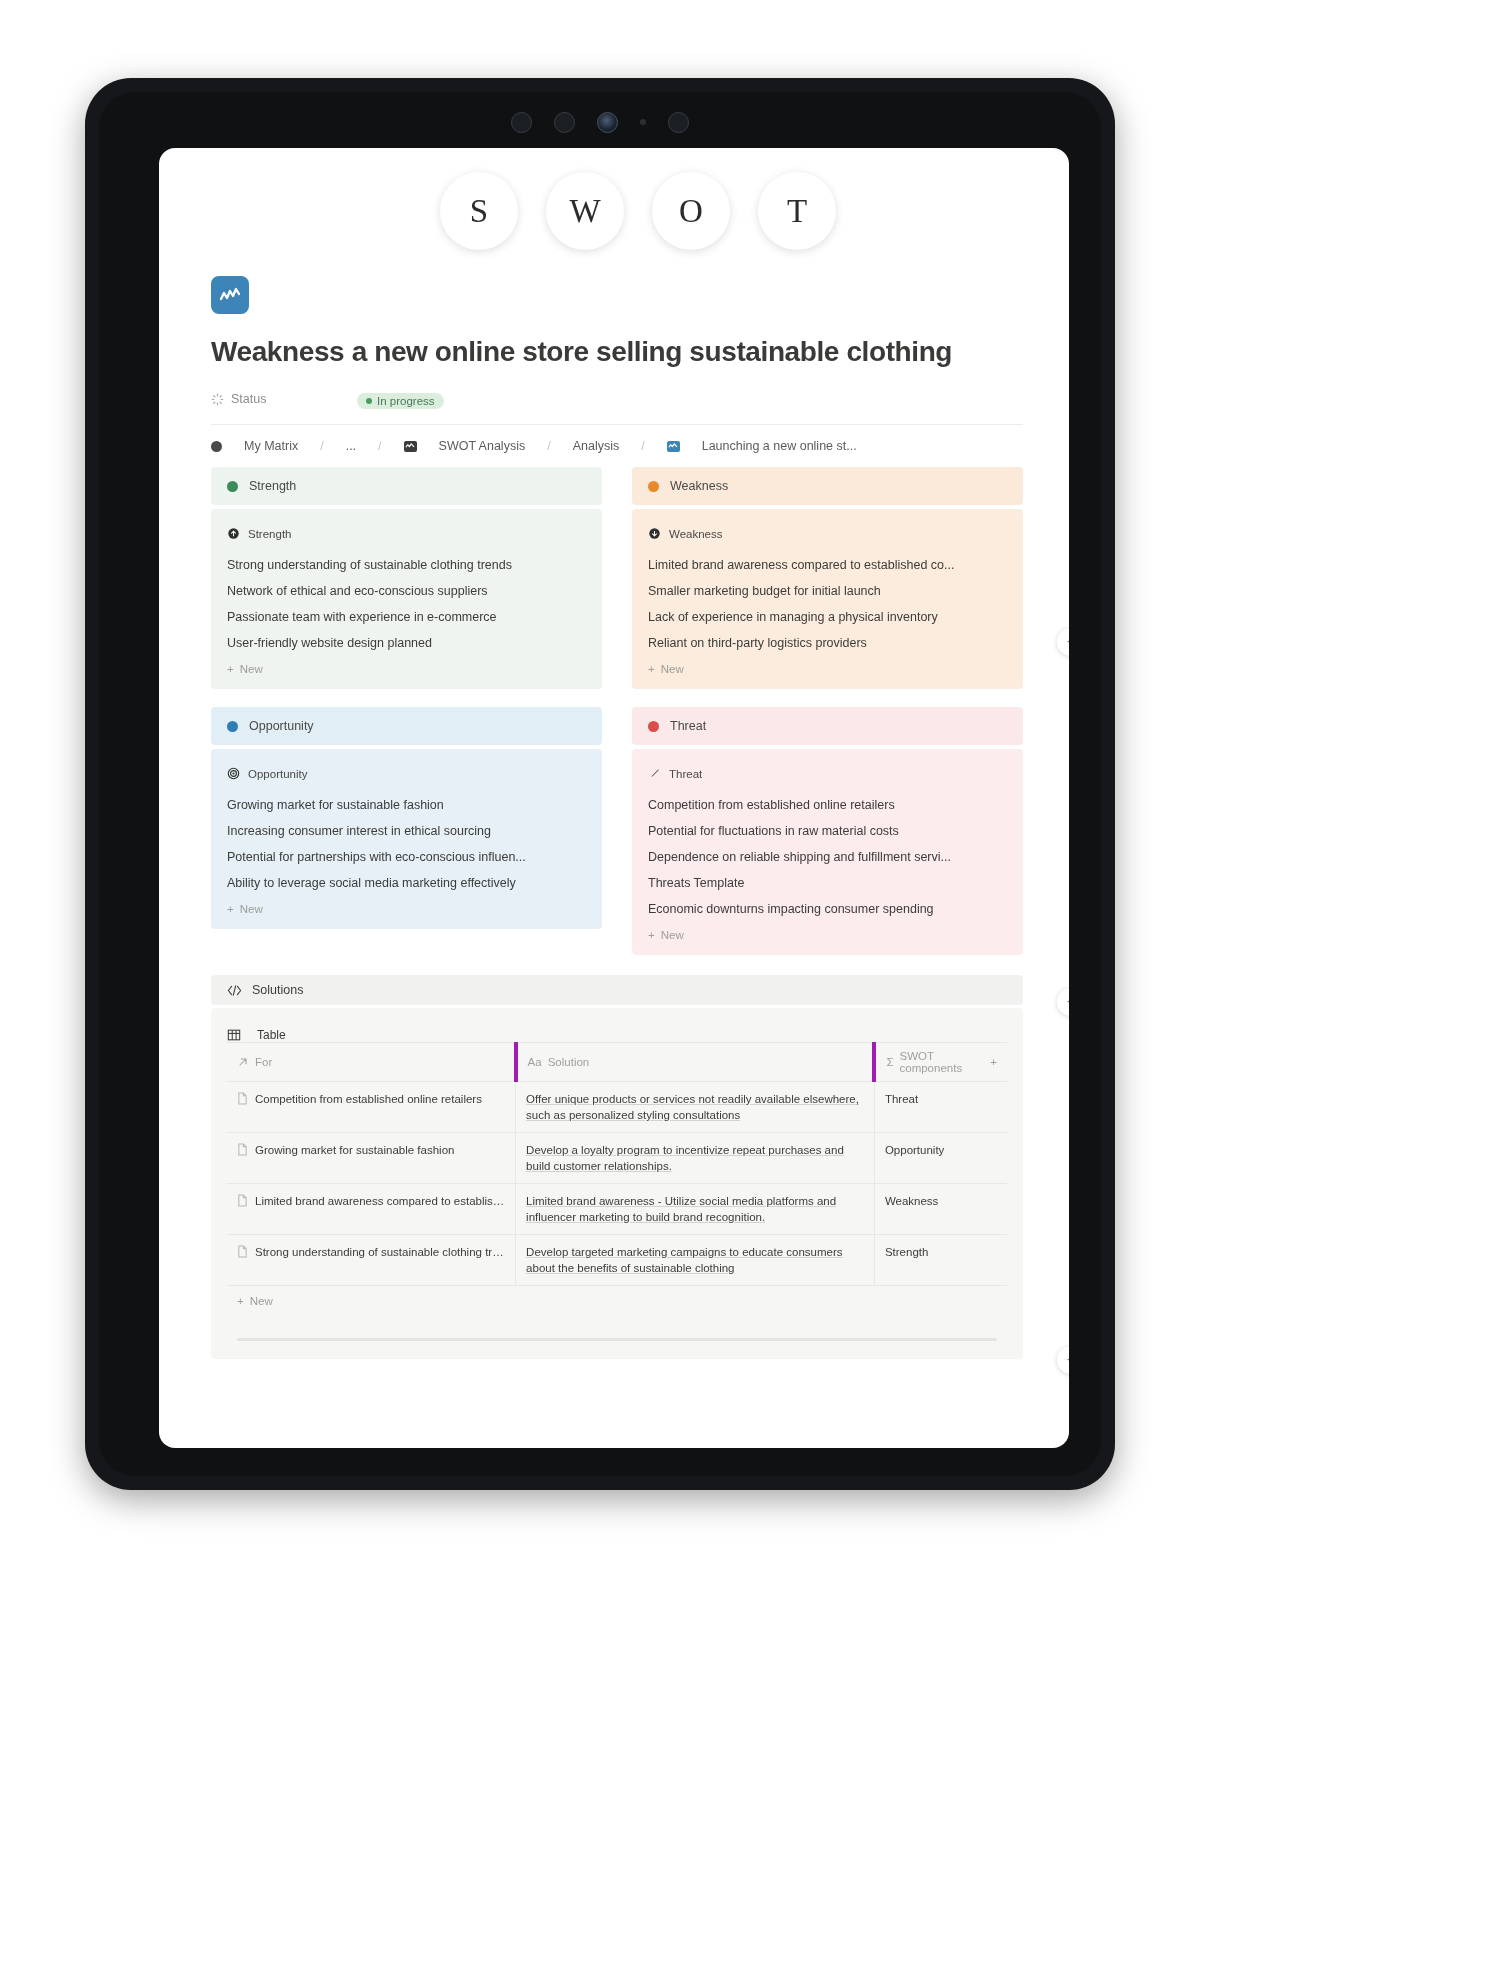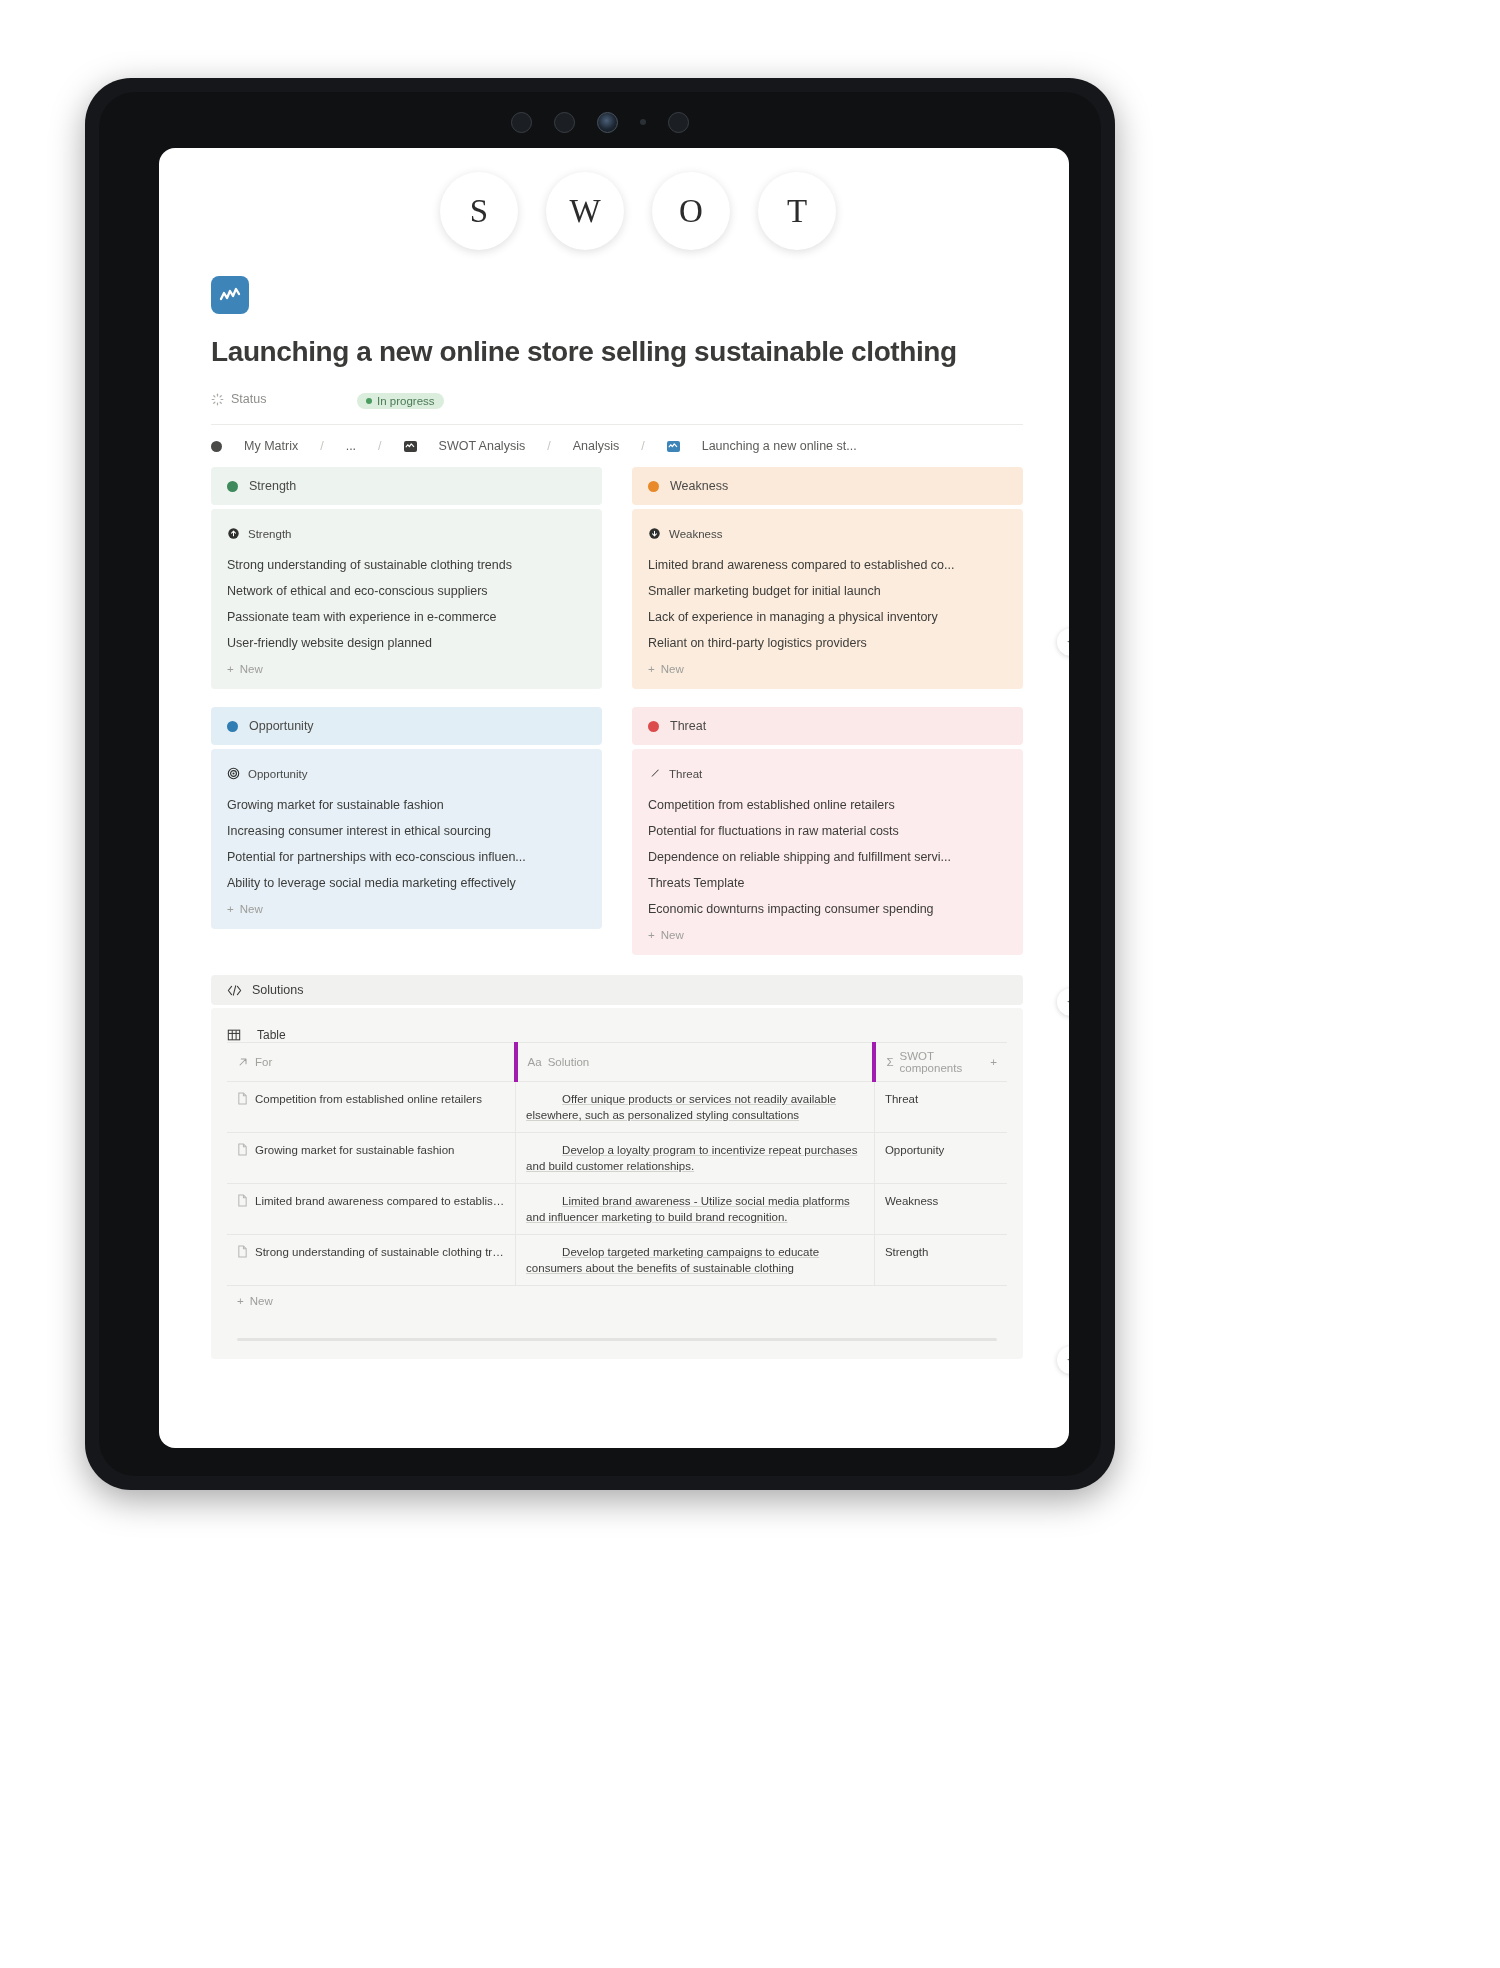--- a/index.html
+++ b/index.html
@@ -187,21 +187,21 @@
   }
   th .th-in { display: flex; align-items: center; gap: 6px; }
   td {
     font-size: 11.5px; color: #3c3c3a;
     padding: 9px 10px; line-height: 16px;
     border-bottom: 1px solid #e7e7e5;
     border-right: 1px solid #e7e7e5;
     vertical-align: top;
   }
   .cell-flex { display: flex; align-items: flex-start; gap: 7px; }
-  .cell-underline { text-decoration: underline; text-decoration-color: #d2d2cf; margin-left: 36px; }
+  .cell-underline { text-decoration: underline; text-decoration-color: #d2d2cf; }
   .cell-ellipsis { white-space: nowrap; overflow: hidden; text-overflow: ellipsis; max-width: 250px; }
   .tbl-new {
     display: flex; align-items: center; gap: 6px;
     font-size: 11.5px; color: #9d9d9a; padding: 9px 10px;
   }
   .hscroll { height: 3px; background: #e3e3e1; border-radius: 2px; margin: 22px 10px 4px 10px; }
 
   
   .fab {
     position: absolute; right: -62px;
@@ -235,21 +235,21 @@
       </div>
 
       <div class="page">
 
         <div class="page-icon">
           <svg width="24" height="24" viewBox="0 0 24 24" fill="none">
             <polyline points="3,16 6,10 9,15 12,8 15,13 18,6 21,11" stroke="#ffffff" stroke-width="2.3" stroke-linejoin="round" stroke-linecap="round"></polyline>
           </svg>
         </div>
 
-        <div class="page-title">Launching a new online store selling sustainable clothing</div>
+        <div class="page-title">Weakness a new online store selling sustainable clothing</div>
 
         <div class="prop-row">
           <div class="prop-label">
             <svg class="icon-sq" width="13" height="13" viewBox="0 0 16 16">
               <g stroke="#a9a9a6" stroke-width="1.5" stroke-linecap="round">
                 <line x1="8" y1="1.5" x2="8" y2="3.6"></line>
                   <line x1="12.6" y1="3.4" x2="11.2" y2="4.8"></line>
                 <line x1="14.5" y1="8" x2="12.4" y2="8"></line>
                   <line x1="12.6" y1="12.6" x2="11.2" y2="11.2"></line>
                 <line x1="8" y1="14.5" x2="8" y2="12.4"></line>

